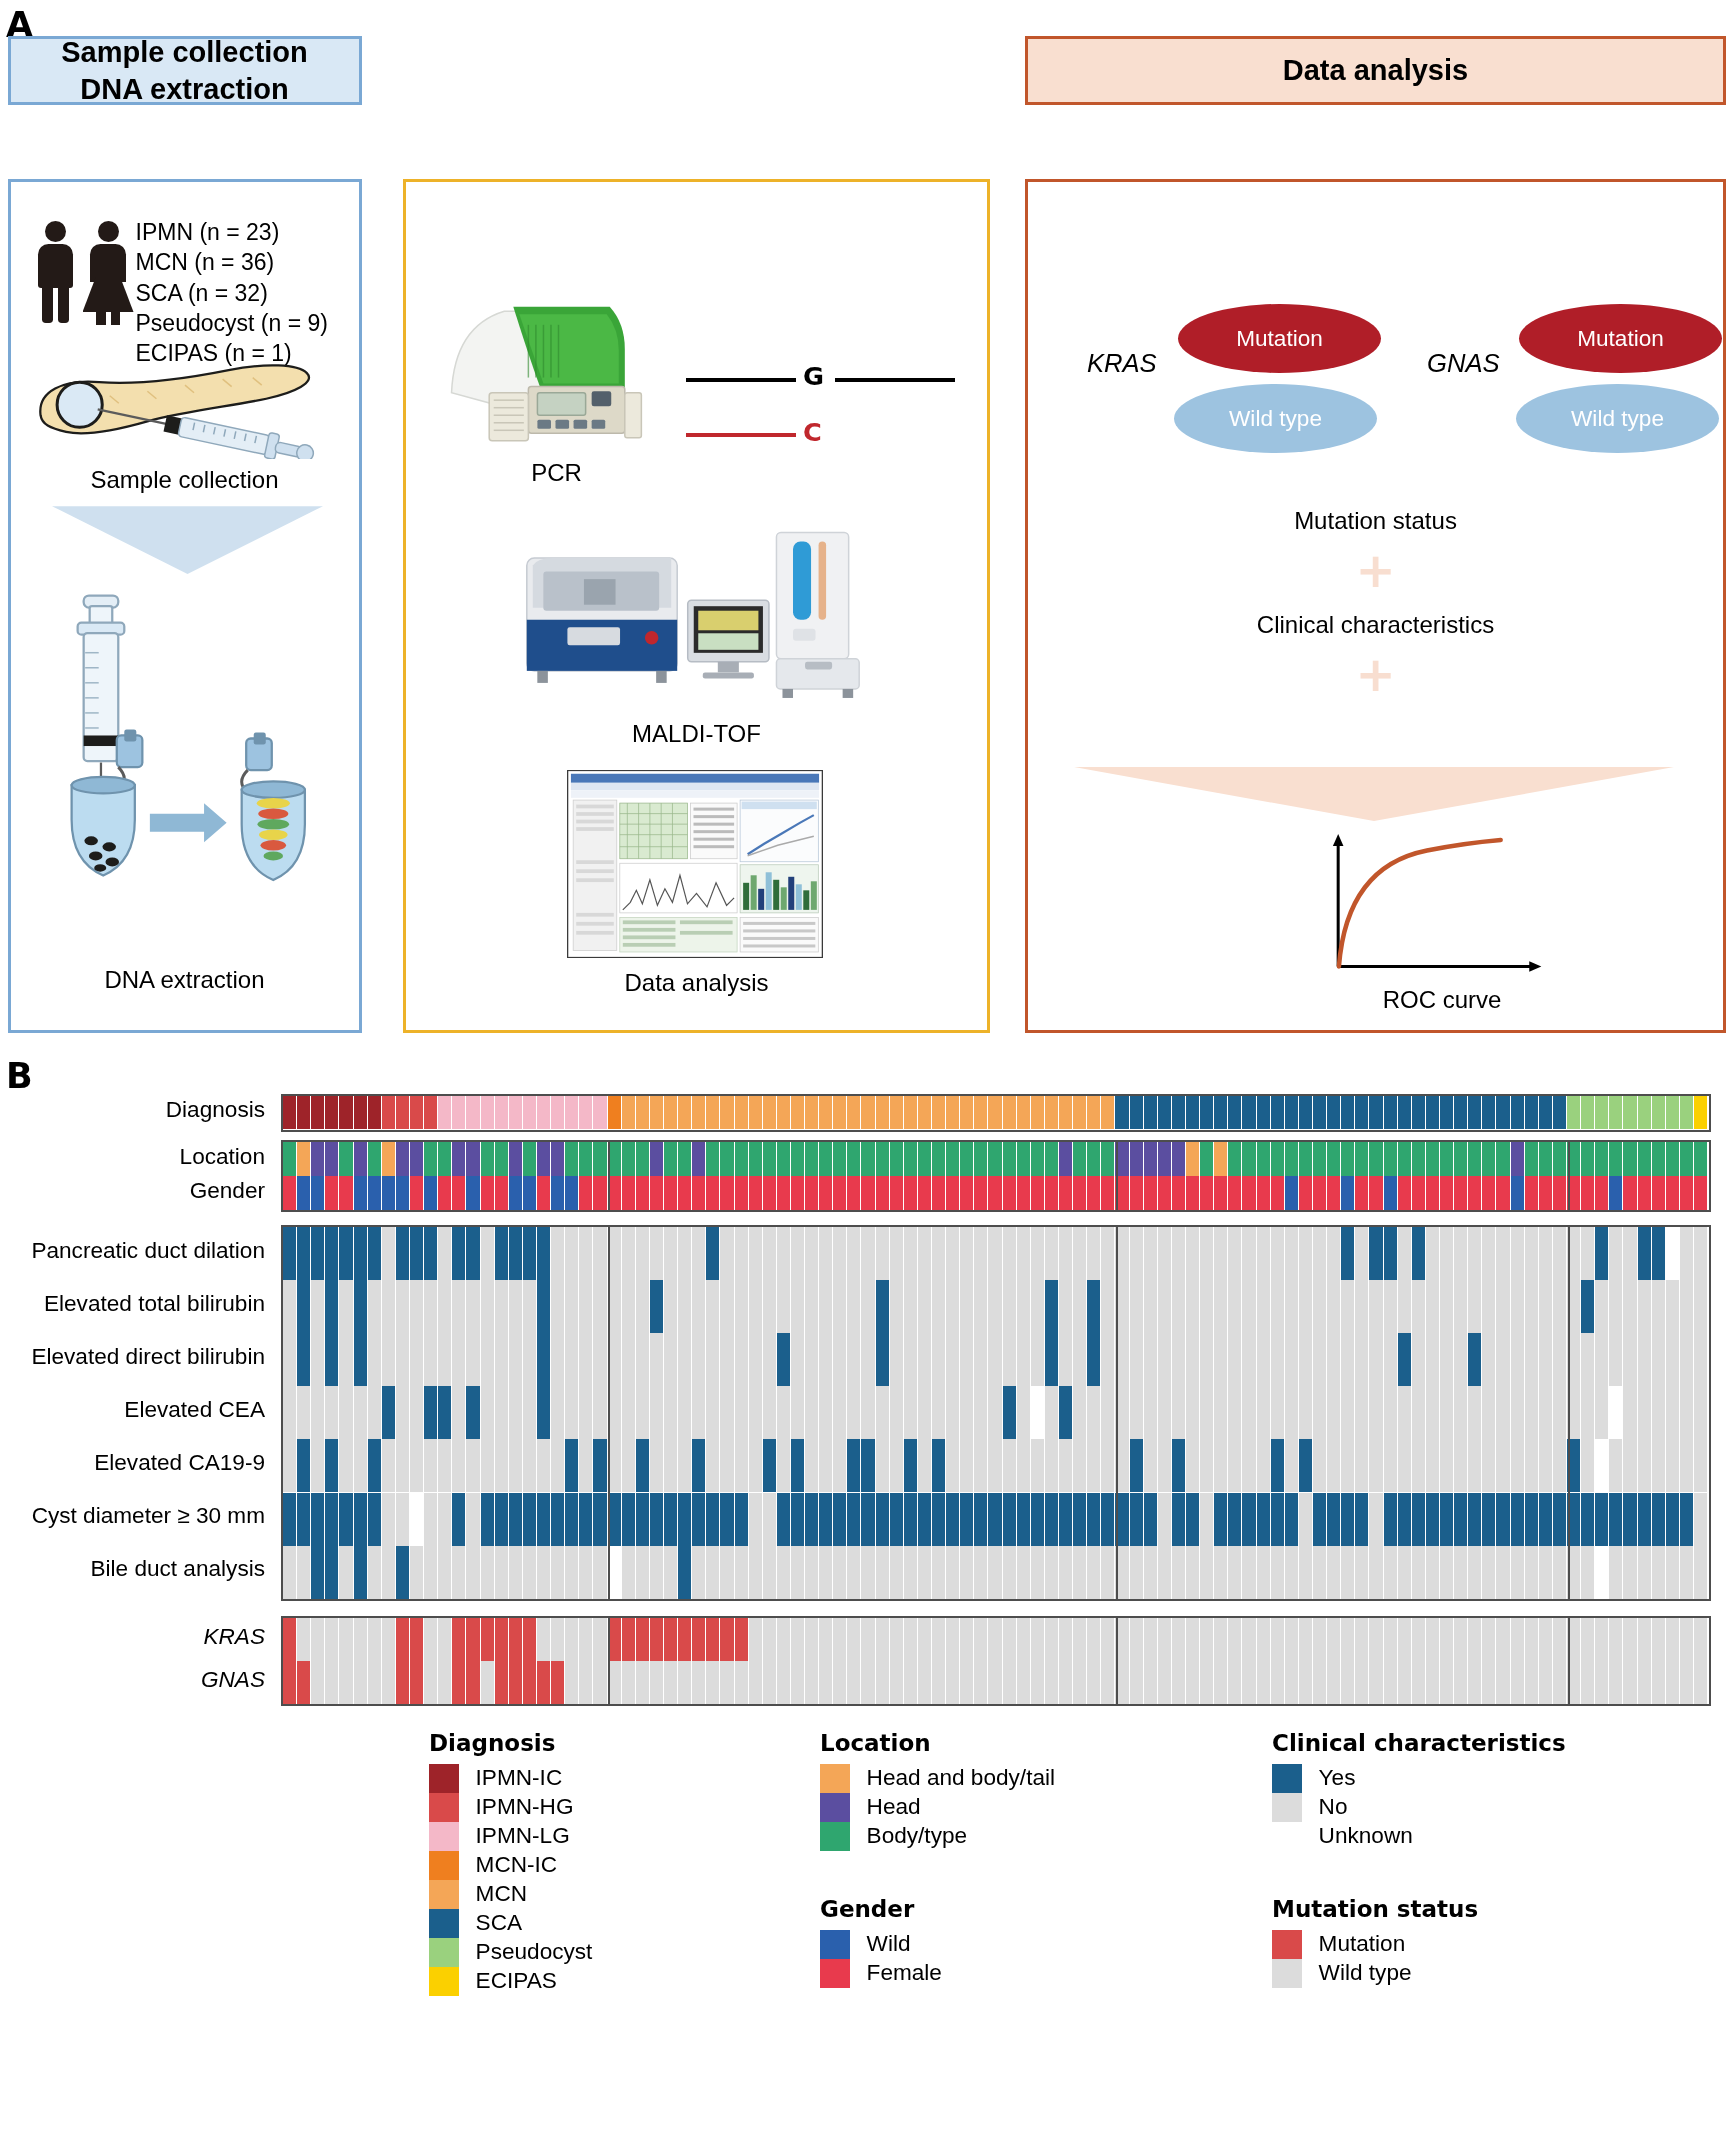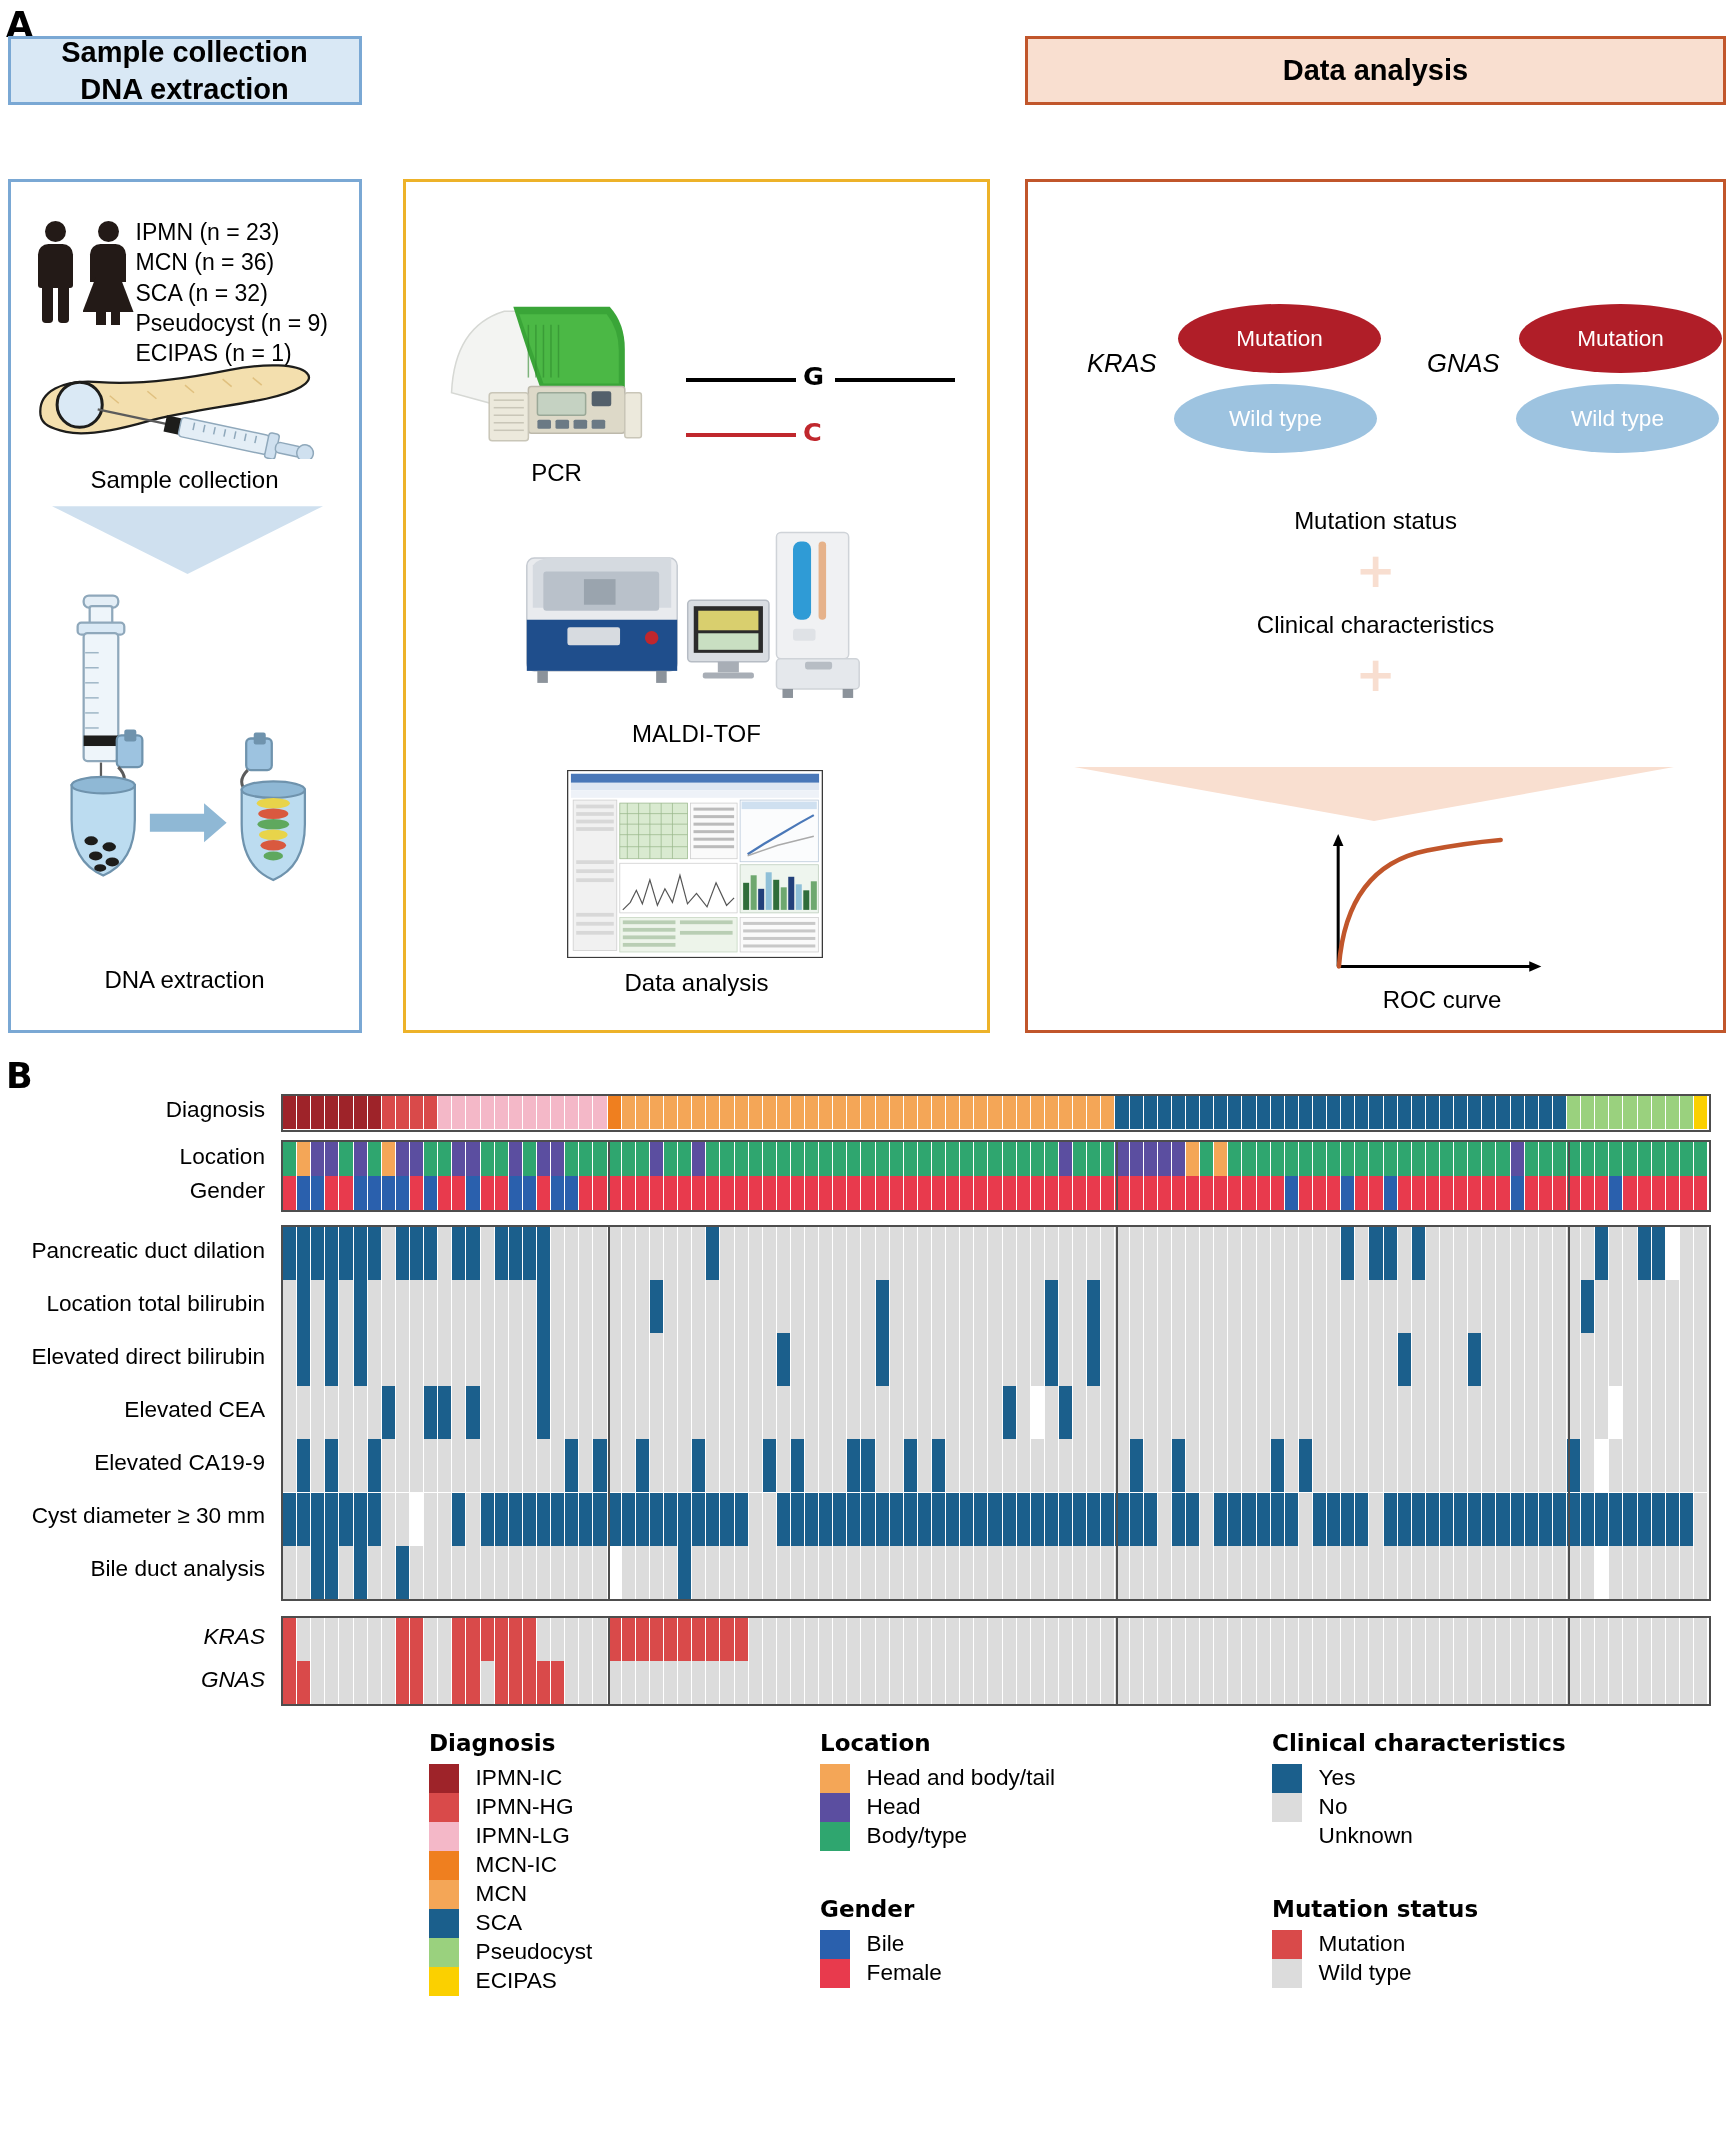--- a/index.html
+++ b/index.html
@@ -376,21 +376,21 @@
 </div>
 
 <div id="panelB">
   <div class="panel-letter" style="left:6px; top:3px;">B</div>
 
   <div id="row-labels">
       <div class="rowlabel" style="top: 46px; width: 265px; left: 0px;">Diagnosis</div>
       <div class="rowlabel" style="top: 93px; width: 265px; left: 0px;">Location</div>
       <div class="rowlabel" style="top: 127px; width: 265px; left: 0px;">Gender</div>
       <div class="rowlabel" style="top: 187px; width: 265px; left: 0px;">Pancreatic duct dilation</div>
-      <div class="rowlabel" style="top: 240px; width: 265px; left: 0px;">Location total bilirubin</div>
+      <div class="rowlabel" style="top: 240px; width: 265px; left: 0px;">Elevated total bilirubin</div>
       <div class="rowlabel" style="top: 293px; width: 265px; left: 0px;">Elevated direct bilirubin</div>
       <div class="rowlabel" style="top: 346px; width: 265px; left: 0px;">Elevated CEA</div>
       <div class="rowlabel" style="top: 399px; width: 265px; left: 0px;">Elevated CA19-9</div>
       <div class="rowlabel" style="top: 452px; width: 265px; left: 0px;">Cyst diameter ≥ 30 mm</div>
       <div class="rowlabel" style="top: 505px; width: 265px; left: 0px;">Bile duct analysis</div>
       <div class="rowlabel ital" style="top: 573px; width: 265px; left: 0px;">KRAS</div>
       <div class="rowlabel ital" style="top: 616px; width: 265px; left: 0px;">GNAS</div>
     </div>
 
   <div class="hm-block" id="block-top" style="left:281px; top:41px;  width:1430px; height:38px;">
@@ -1694,21 +1694,21 @@
       </div>
       <div class="legend-item">
         <div class="legend-sw" style="background: rgb(47, 166, 111);"></div>
         <div class="legend-lbl">Body/type</div>
       </div>
     </div>
   <div class="legend-col" id="legend-2" style="left:820px; top:843px;">
       <div class="legend-title">Gender</div>
       <div class="legend-item">
         <div class="legend-sw" style="background: rgb(42, 96, 173);"></div>
-        <div class="legend-lbl">Bile</div>
+        <div class="legend-lbl">Wild</div>
       </div>
       <div class="legend-item">
         <div class="legend-sw" style="background: rgb(232, 58, 77);"></div>
         <div class="legend-lbl">Female</div>
       </div>
     </div>
   <div class="legend-col" id="legend-3" style="left:1272px; top:677px;">
       <div class="legend-title">Clinical characteristics</div>
       <div class="legend-item">
         <div class="legend-sw" style="background: rgb(27, 95, 140);"></div>

